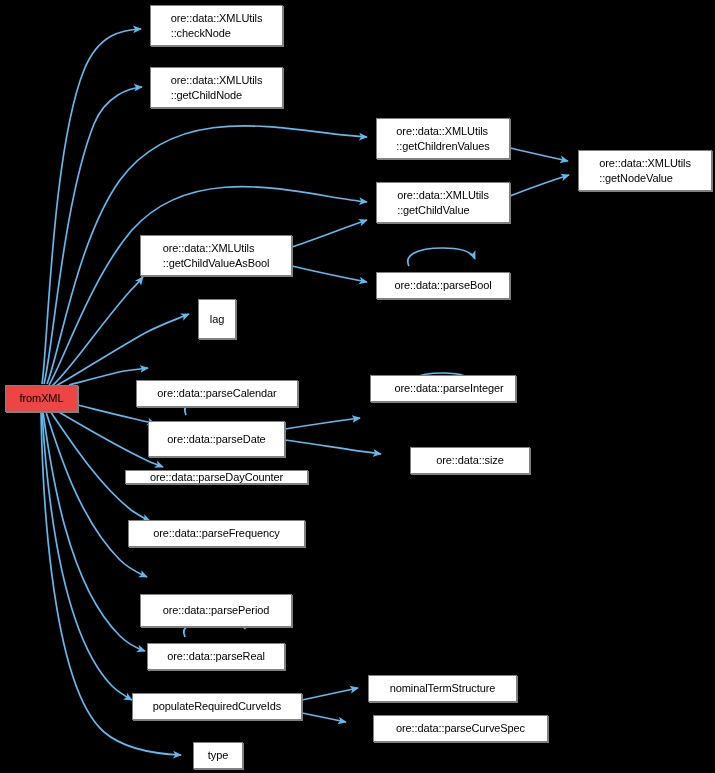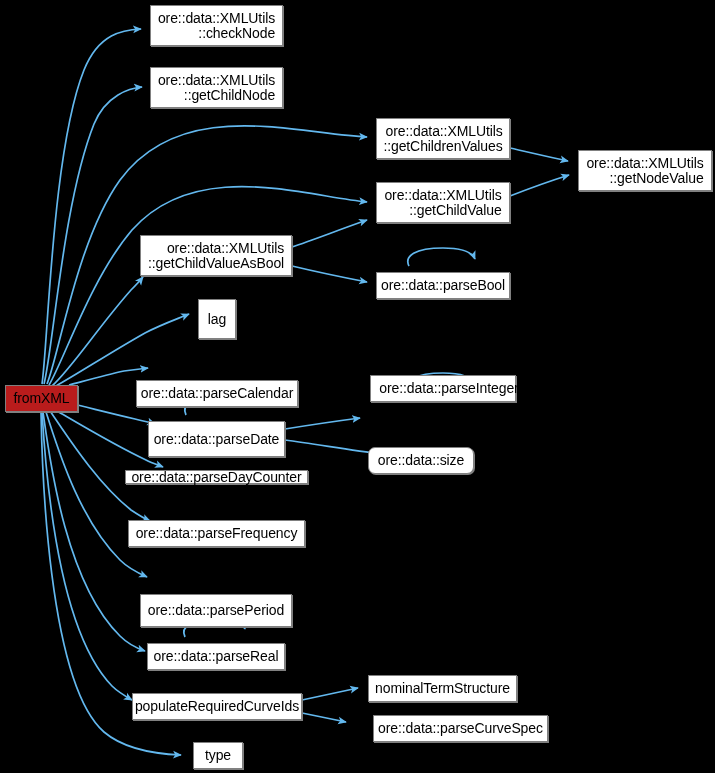--- a/index.html
+++ b/index.html
@@ -23,31 +23,31 @@
     height: 773px;
   }
   .node {
     position: absolute;
     box-sizing: border-box;
     background: #ffffff;
     border: 1px solid #808080;
     box-shadow: 1px 1px 0 0 #808080;
     color: #000000;
     font-family: "Liberation Sans", sans-serif;
-    font-size: 14px;
+    font-size: 11px;
     line-height: 15px;
     display: flex;
     align-items: center;
     justify-content: center;
-    text-align: right;
+    text-align: left;
     white-space: pre;
     letter-spacing: -0.1px;
   }
   .node.current {
-    background: #b91c1c;
+    background: #ef4444;
   }
 </style>
 </head>
 <body>
 
 <div id="graph-root">
   <svg id="edges" viewBox="0 0 715 773" xmlns="http://www.w3.org/2000/svg">
     <defs>
       <marker id="arrowhead" viewBox="0 0 10 10" refX="9" refY="5" markerWidth="5.2" markerHeight="5.2" orient="auto-start-reverse">
         <path d="M0,0.6 L10,5 L0,9.4 L2.4,5 Z" fill="#63b8ee"></path>
@@ -94,21 +94,21 @@
 ::getNodeValue</div>
       <div class="node" style="left: 376px; top: 182px; width: 134px; height: 41px;">ore::data::XMLUtils
 ::getChildValue</div>
       <div class="node" style="left: 140px; top: 235px; width: 152px; height: 41px;">ore::data::XMLUtils
 ::getChildValueAsBool</div>
       <div class="node" style="left: 376px; top: 272px; width: 134px; height: 27px;">ore::data::parseBool</div>
       <div class="node" style="left: 198px; top: 299px; width: 38px; height: 40px;">lag</div>
       <div class="node" style="left: 136px; top: 348px; width: 162px; height: 27px; margin-top: 32px;">ore::data::parseCalendar</div>
       <div class="node" style="left: 370px; top: 375px; width: 146px; height: 27px; padding-left: 12px;">ore::data::parseInteger</div>
       <div class="node" style="left: 148px; top: 421px; width: 137px; height: 36px;">ore::data::parseDate</div>
-      <div class="node" style="left: 368px; top: 447px; width: 106px; height: 27px; border-radius: 7px;">ore::data::size</div>
+      <div class="node" style="left: 410px; top: 447px; width: 120px; height: 27px;">ore::data::size</div>
       <div class="node" style="left: 125px; top: 470px; width: 183px; height: 14px;">ore::data::parseDayCounter</div>
       <div class="node" style="left: 128px; top: 520px; width: 177px; height: 27px;">ore::data::parseFrequency</div>
       <div class="node" style="left: 140px; top: 594px; width: 152px; height: 33px;">ore::data::parsePeriod</div>
       <div class="node" style="left: 147px; top: 643px; width: 138px; height: 27px;">ore::data::parseReal</div>
       <div class="node" style="left: 368px; top: 667px; width: 149px; height: 27px; margin-top: 8px;">nominalTermStructure</div>
       <div class="node" style="left: 132px; top: 693px; width: 170px; height: 27px;">populateRequiredCurveIds</div>
       <div class="node" style="left: 373px; top: 715px; width: 175px; height: 27px;">ore::data::parseCurveSpec</div>
       <div class="node" style="left: 193px; top: 742px; width: 50px; height: 27px;">type</div>
     </div>
 </div>

